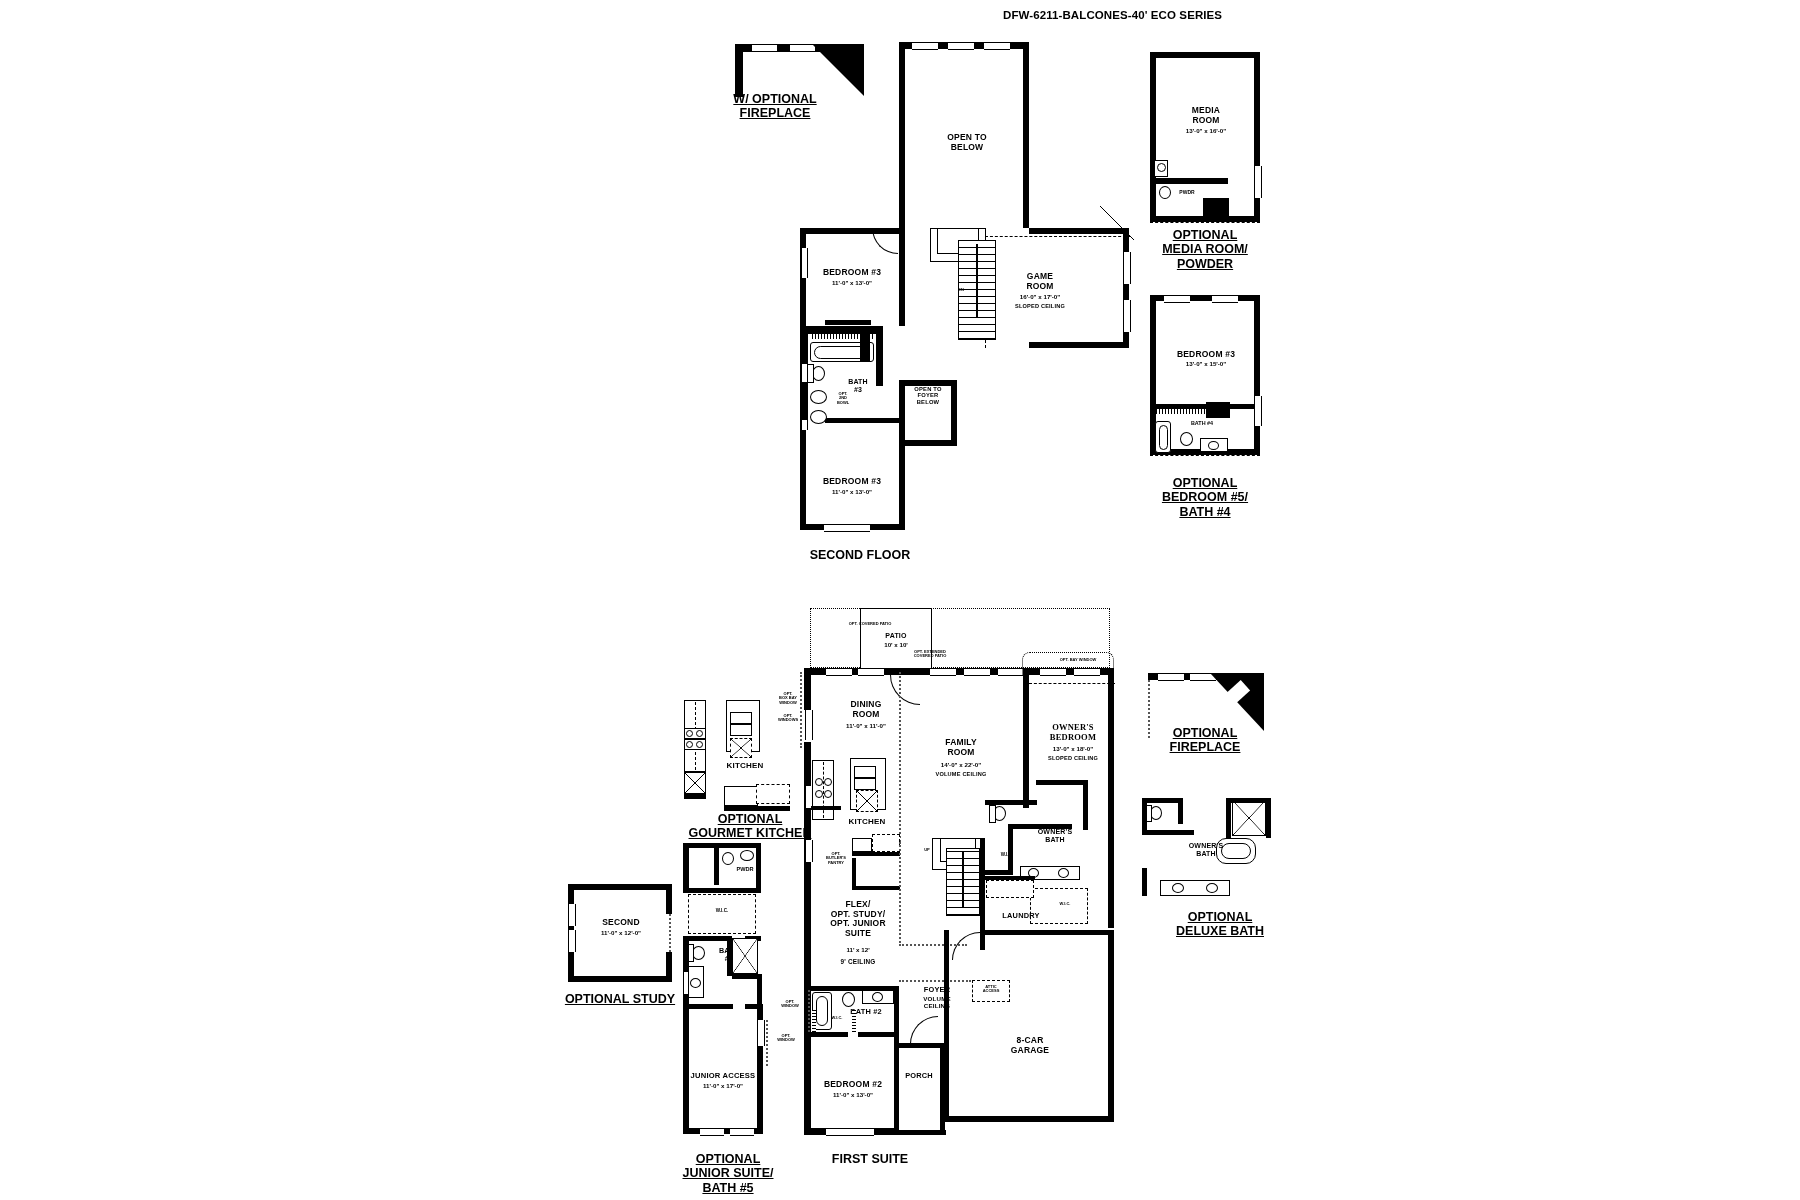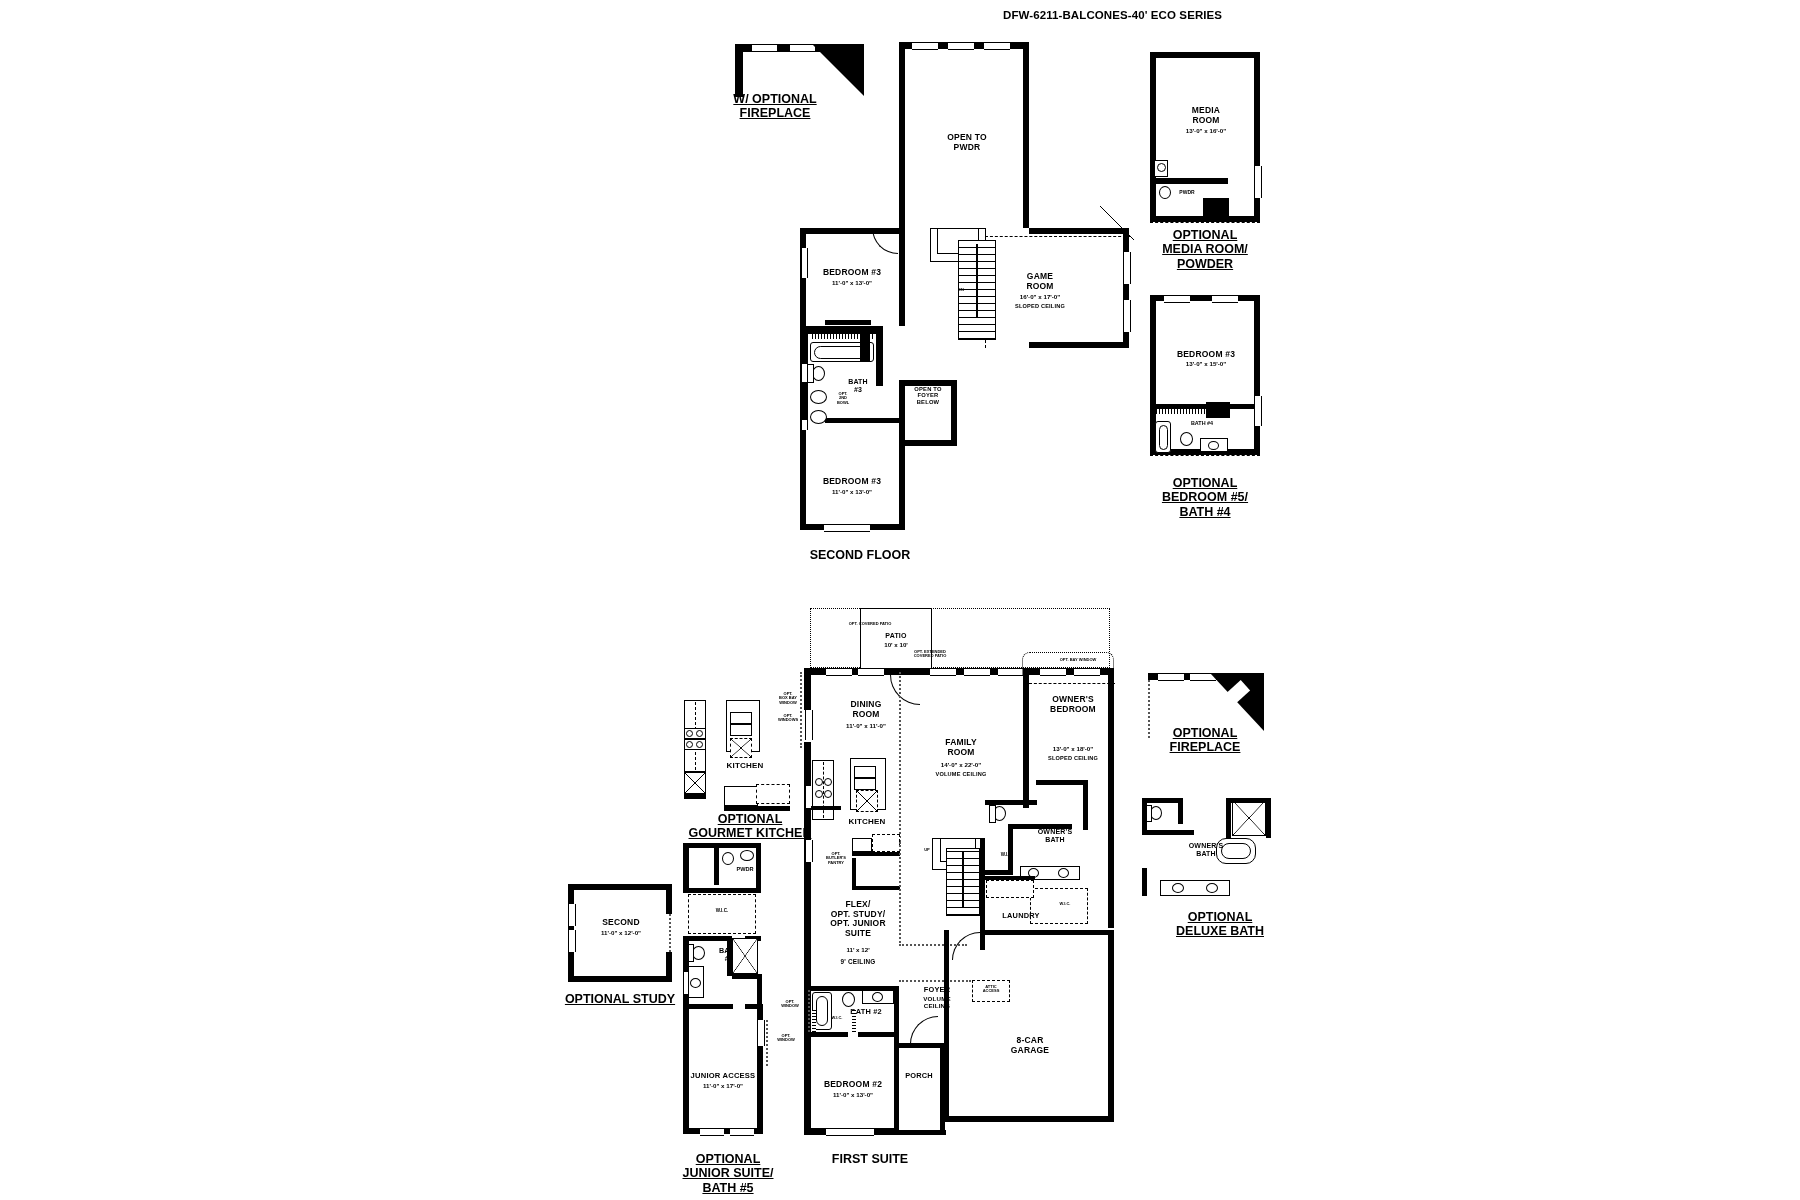--- a/index.html
+++ b/index.html
@@ -74,21 +74,21 @@
 FIREPLACE</div>
     </div>
 
     <div class="wall" style="left:899px;top:42px;width:130px;height:7px;"></div>
     <div class="win" style="left:912px;top:42px;width:26px;height:6px;"></div>
     <div class="win" style="left:948px;top:42px;width:26px;height:6px;"></div>
     <div class="win" style="left:984px;top:42px;width:26px;height:6px;"></div>
     <div class="wall" style="left:899px;top:42px;width:6px;height:186px;"></div>
     <div class="wall" style="left:1023px;top:42px;width:6px;height:186px;"></div>
     <div class="lbl rm-name" style="left:917px;top:133px;width:100px;">OPEN TO
-PWDR</div>
+BELOW</div>
 
     <div class="wall" style="left:800px;top:228px;width:105px;height:6px;"></div>
     <div class="wall" style="left:800px;top:228px;width:6px;height:302px;"></div>
     <div class="win-v" style="left:801px;top:248px;width:5px;height:30px;"></div>
     <div class="win-v" style="left:801px;top:400px;width:5px;height:30px;"></div>
     <div class="wall" style="left:800px;top:524px;width:105px;height:6px;"></div>
     <div class="win" style="left:824px;top:524px;width:46px;height:6px;"></div>
     <div class="wall" style="left:899px;top:228px;width:6px;height:98px;"></div>
     <div class="wall" style="left:899px;top:380px;width:6px;height:150px;"></div>
     <div class="solidblk" style="left:825px;top:320px;width:46px;height:5px;"></div>
@@ -244,21 +244,21 @@
     <div class="dot-v" style="left:899px;top:672px;height:170px;"></div>
 
     <div class="lbl rm-name" style="left:913px;top:738px;width:96px;">FAMILY
 ROOM</div>
     <div class="lbl rm-dim" style="left:913px;top:762px;width:96px;">14'-0" x 22'-0"</div>
     <div class="lbl rm-note" style="left:913px;top:771px;width:96px;">VOLUME CEILING</div>
 
     <div class="wall" style="left:1023px;top:668px;width:6px;height:140px;"></div>
     <div class="dash-h" style="left:1029px;top:683px;width:86px;"></div>
     <div class="wall" style="left:1108px;top:668px;width:6px;height:112px;"></div>
-    <div class="lbl rm-name" style="left:1030px;top:695px;width:86px;">OWNER'S
+    <div class="lbl rm-name" style="left:1030px;top:723px;width:86px;font-family:Liberation Serif, serif;">OWNER'S
 BEDROOM</div>
     <div class="lbl rm-dim" style="left:1030px;top:746px;width:86px;">13'-0" x 18'-0"</div>
     <div class="lbl rm-note" style="left:1030px;top:755px;width:86px;">SLOPED CEILING</div>
 
     <div class="fix" style="left:812px;top:760px;width:22px;height:60px;"></div>
     <div class="dash-v" style="left:823px;top:762px;height:56px;"></div>
     <div class="sink-o" style="left:815px;top:778px;width:8px;height:8px;"></div>
     <div class="sink-o" style="left:824px;top:778px;width:8px;height:8px;"></div>
     <div class="sink-o" style="left:815px;top:790px;width:8px;height:8px;"></div>
     <div class="sink-o" style="left:824px;top:790px;width:8px;height:8px;"></div>

